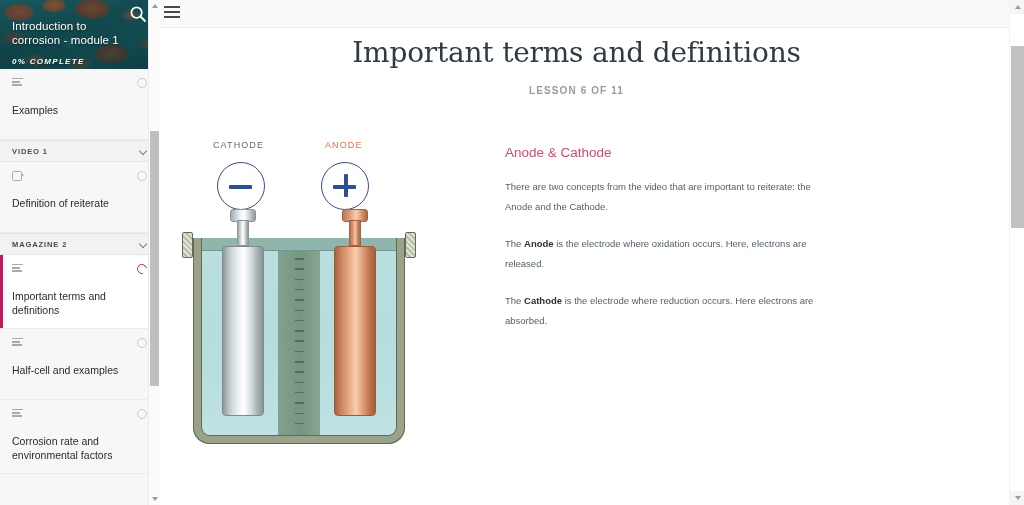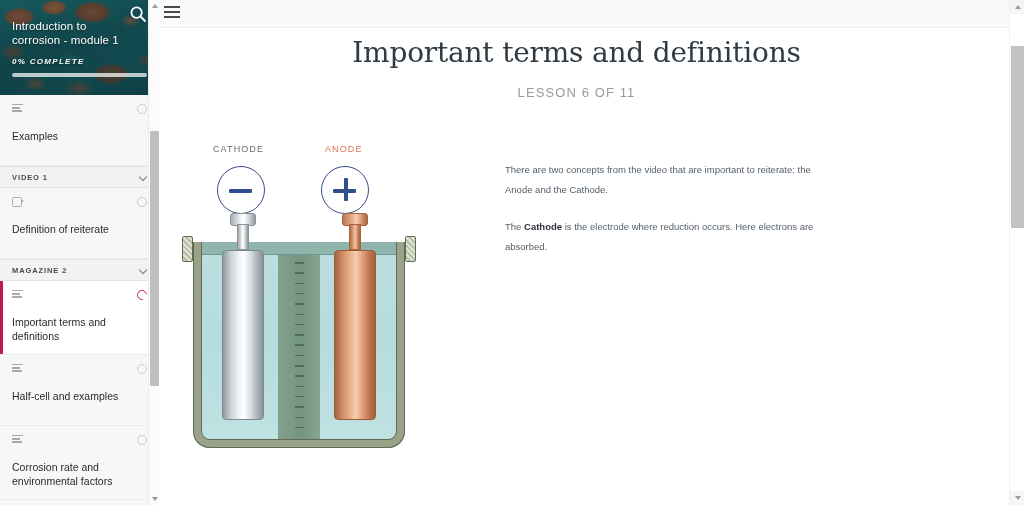--- a/index.html
+++ b/index.html
@@ -15,21 +15,21 @@
   .sidebar {
     position: relative;
     width: 159px;
     height: 505px;
     background: #f7f7f7;
     flex: 0 0 159px;
     overflow: hidden;
   }
   .sb-header {
     position: relative;
-    height: 95px;
+    height: 69px;
     background: #1d6b70;
     overflow: hidden;
   }
   .sb-header-bg {
     position: absolute; inset: 0;
     background:
       radial-gradient(ellipse 22px 13px at 12% 18%, #a85a3a 0%, #8d4a2e 55%, rgba(141,74,46,0) 72%),
       radial-gradient(ellipse 17px 10px at 34% 8%, #b5643f 0%, #94512f 58%, rgba(148,81,47,0) 74%),
       radial-gradient(ellipse 26px 15px at 58% 13%, #9e5334 0%, #7e4228 55%, rgba(126,66,40,0) 73%),
       radial-gradient(ellipse 14px 9px at 82% 22%, #a75c39 0%, rgba(167,92,57,0) 70%),
@@ -208,22 +208,22 @@
     font-family: "DejaVu Serif", serif;
     font-size: 28px;
     font-weight: 400;
     color: #2e3b44;
     letter-spacing: -.2px;
     padding-right: 30px;
   }
   .lesson-meta {
     margin-top: 16px;
     text-align: center;
-    font-size: 13px;
-    font-weight: 400;
+    font-size: 10px;
+    font-weight: 700;
     letter-spacing: 1.1px;
     color: #9a9a9a;
     padding-right: 30px;
   }
 
   .content {
     display: flex;
     margin-top: 34px;
     padding: 0 40px 0 24px;
     gap: 22px;
@@ -529,22 +529,24 @@
               <div class="cap"></div>
                 <div class="rod"></div>
                 <div class="bar"></div>
             </div>
           </div>
 
         </div>
       </div>
 
       <div class="txt-col">
+        <div class="txt-heading">Anode &amp; Cathode</div>
         <div id="paras">
             <p class="txt-p"><span>There are two concepts from the video that are important to reiterate: the Anode and the Cathode.</span></p>
+            <p class="txt-p"><span>The </span><b>Anode</b><span> is the electrode where oxidation occurs. Here, electrons are released.</span></p>
             <p class="txt-p"><span>The </span><b>Cathode</b><span> is the electrode where reduction occurs. Here electrons are absorbed.</span></p>
           </div>
       </div>
 
     </div>
 
     <div class="page-scroll">
       <div class="ps-up">
           <div class="tri up"></div>
         </div>

